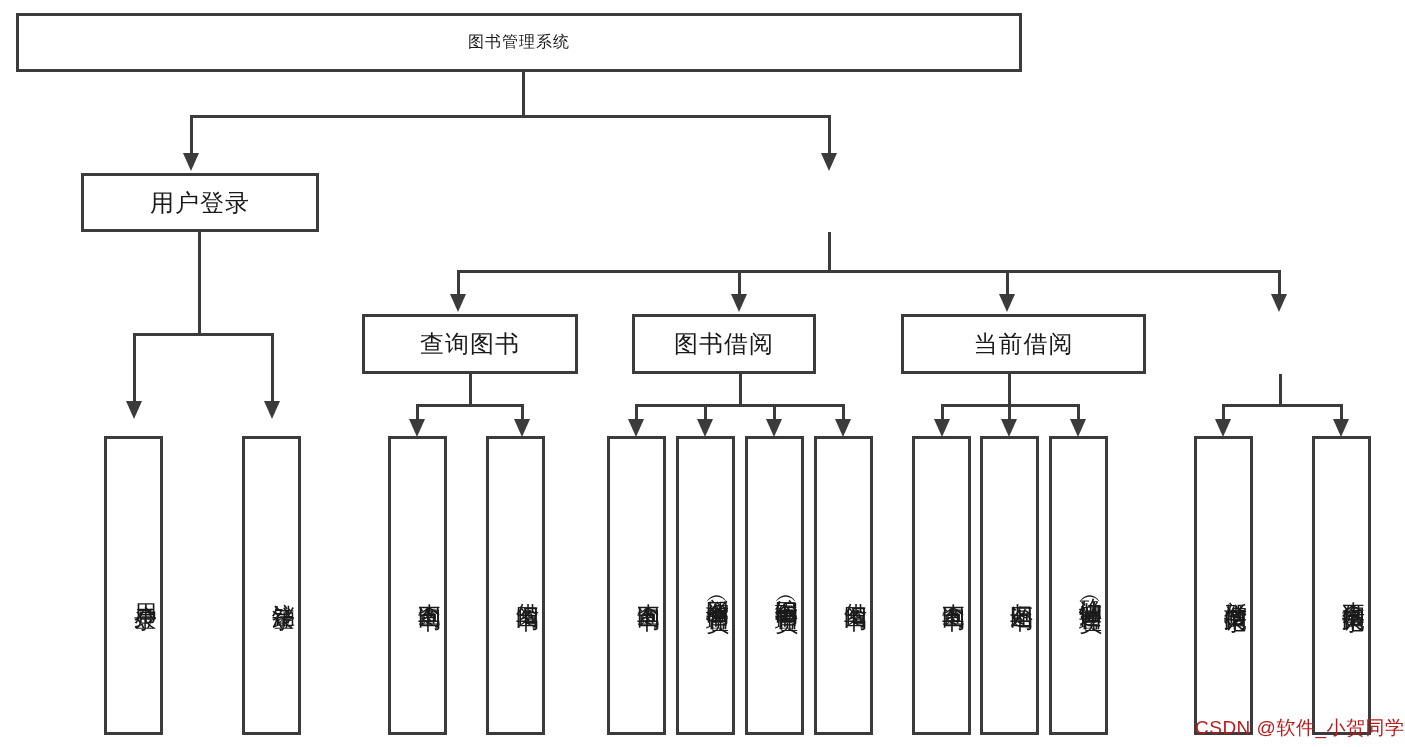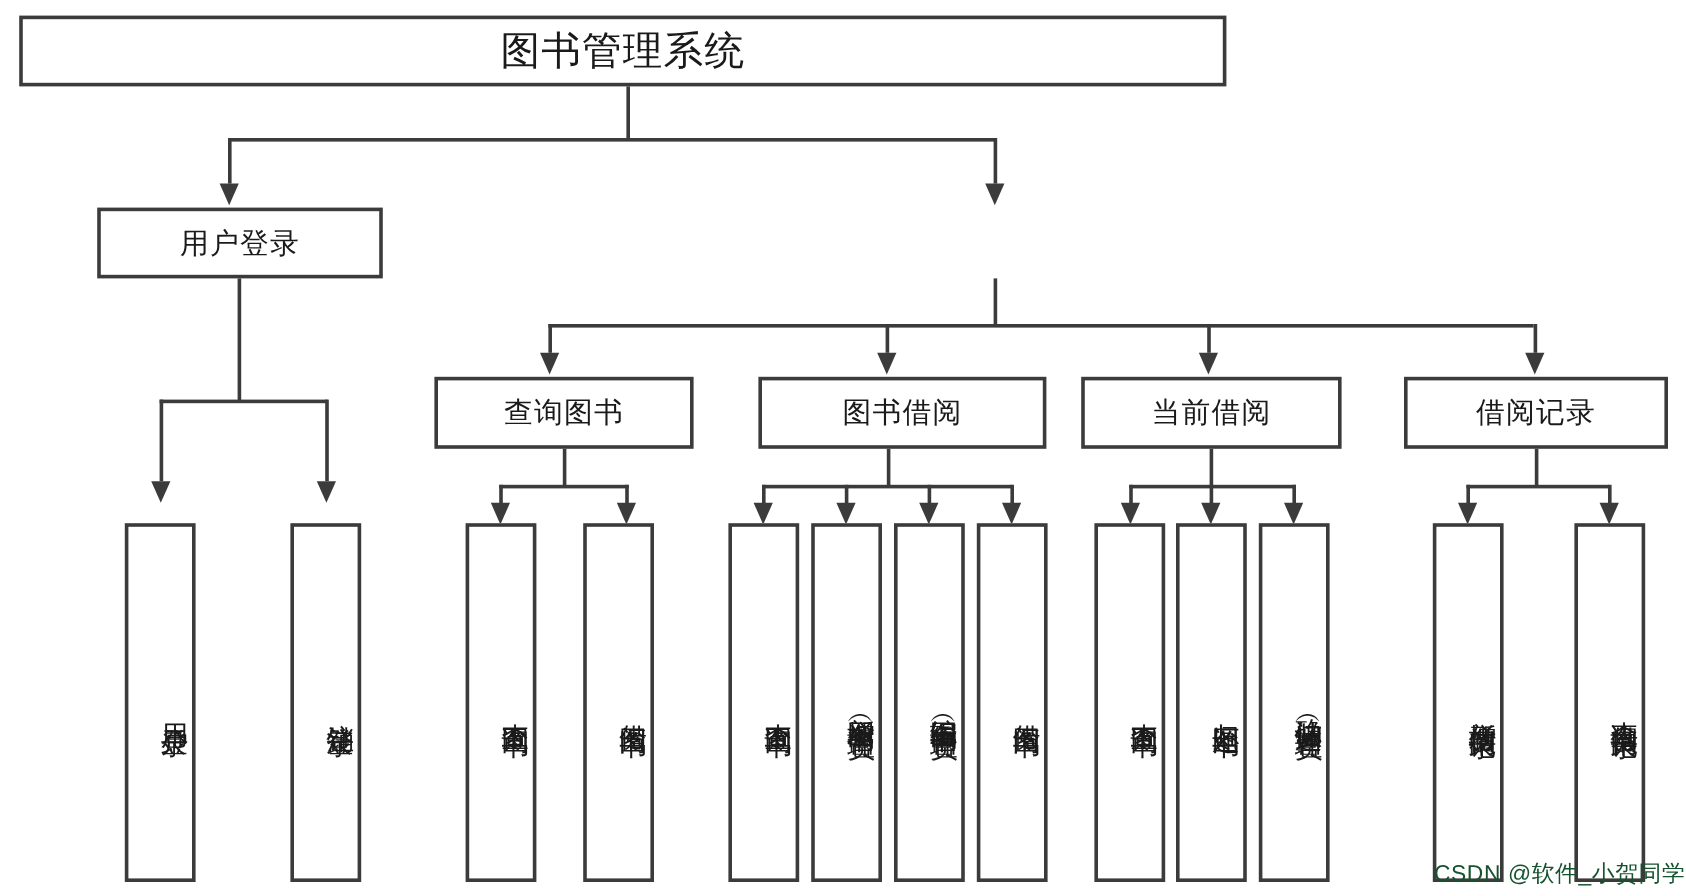--- a/index.html
+++ b/index.html
@@ -26,21 +26,21 @@
     align-items: center;
     justify-content: center;
     color: #1a1a1a;
   }
   .node-h {
     font-size: 24px;
     letter-spacing: 1px;
     white-space: nowrap;
   }
   .node-root {
-    font-size: 33px;
+    font-size: 16px;
     letter-spacing: 1px;
   }
   .node-v {
     font-size: 23px;
     line-height: 1.22;
     writing-mode: vertical-rl;
     text-orientation: upright;
     letter-spacing: 2px;
     align-items: flex-start;
     justify-content: center;
@@ -65,21 +65,21 @@
     position: absolute;
     width: 0;
     height: 0;
     border-left: 8px solid transparent;
     border-right: 8px solid transparent;
     border-top: 18px solid #3b3b3b;
   }
   .watermark {
     position: absolute;
     font-size: 19px;
-    color: #14532d;
+    color: #b91c1c;
     white-space: nowrap;
     letter-spacing: 0.5px;
   }
 </style>
 </head>
 <body>
 
 <div id="canvas">
 
   <div class="node node-root" style="left:16px; top:13px; width:1006px; height:59px;">
@@ -112,28 +112,25 @@
   <div class="edge-v" style="left:738px; top:270px; height:24px;"></div>
   <div class="arrow" style="left:731px; top:294px;"></div>
   <div class="edge-v" style="left:1006px; top:270px; height:24px;"></div>
   <div class="arrow" style="left:999px; top:294px;"></div>
   <div class="edge-v" style="left:1278px; top:270px; height:24px;"></div>
   <div class="arrow" style="left:1271px; top:294px;"></div>
 
   <div class="node node-h" style="left:362px; top:314px; width:216px; height:60px;">
     <span>查询图书</span>
   </div>
-  <div class="node node-h" style="left:632px; top:314px; width:240px; height:60px;">
+  <div class="node node-h" style="left:632px; top:314px; width:184px; height:60px;">
     <span>图书借阅</span>
   </div>
-  <div class="node node-h" style="left:901px; top:314px; width:217px; height:60px;">
+  <div class="node node-h" style="left:901px; top:314px; width:245px; height:60px;">
     <span>当前借阅</span>
-  </div>
-  <div class="node node-h" style="left:1170px; top:314px; width:220px; height:60px;">
-    <span>借阅记录</span>
   </div>
 
   <div class="edge-v" style="left:469px; top:374px; height:32px;"></div>
   <div class="edge-h" style="left:416px; top:404px; width:108px;"></div>
   <div class="edge-v" style="left:416px; top:404px; height:16px;"></div>
   <div class="arrow" style="left:409px; top:419px;"></div>
   <div class="edge-v" style="left:521px; top:404px; height:16px;"></div>
   <div class="arrow" style="left:514px; top:419px;"></div>
 
   <div class="edge-v" style="left:739px; top:374px; height:32px;"></div>

